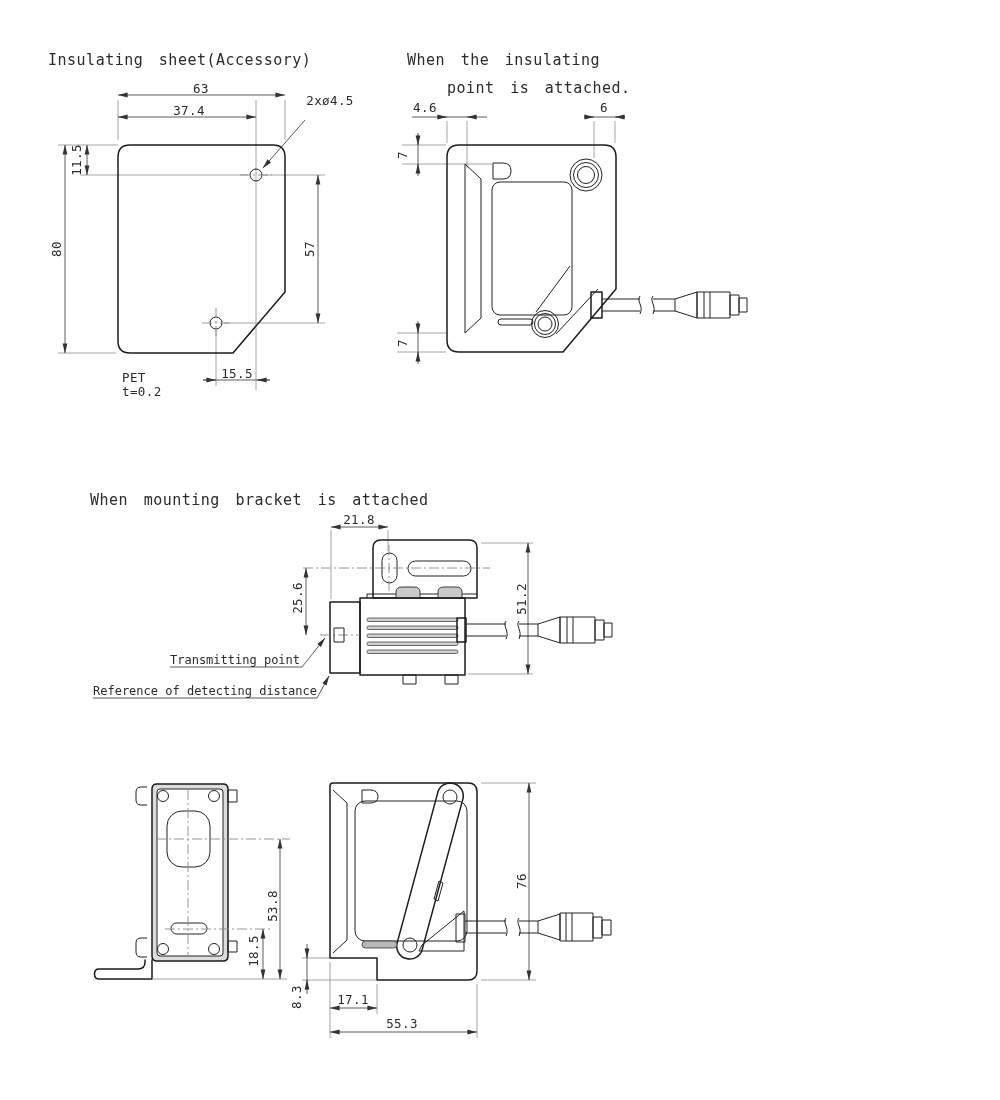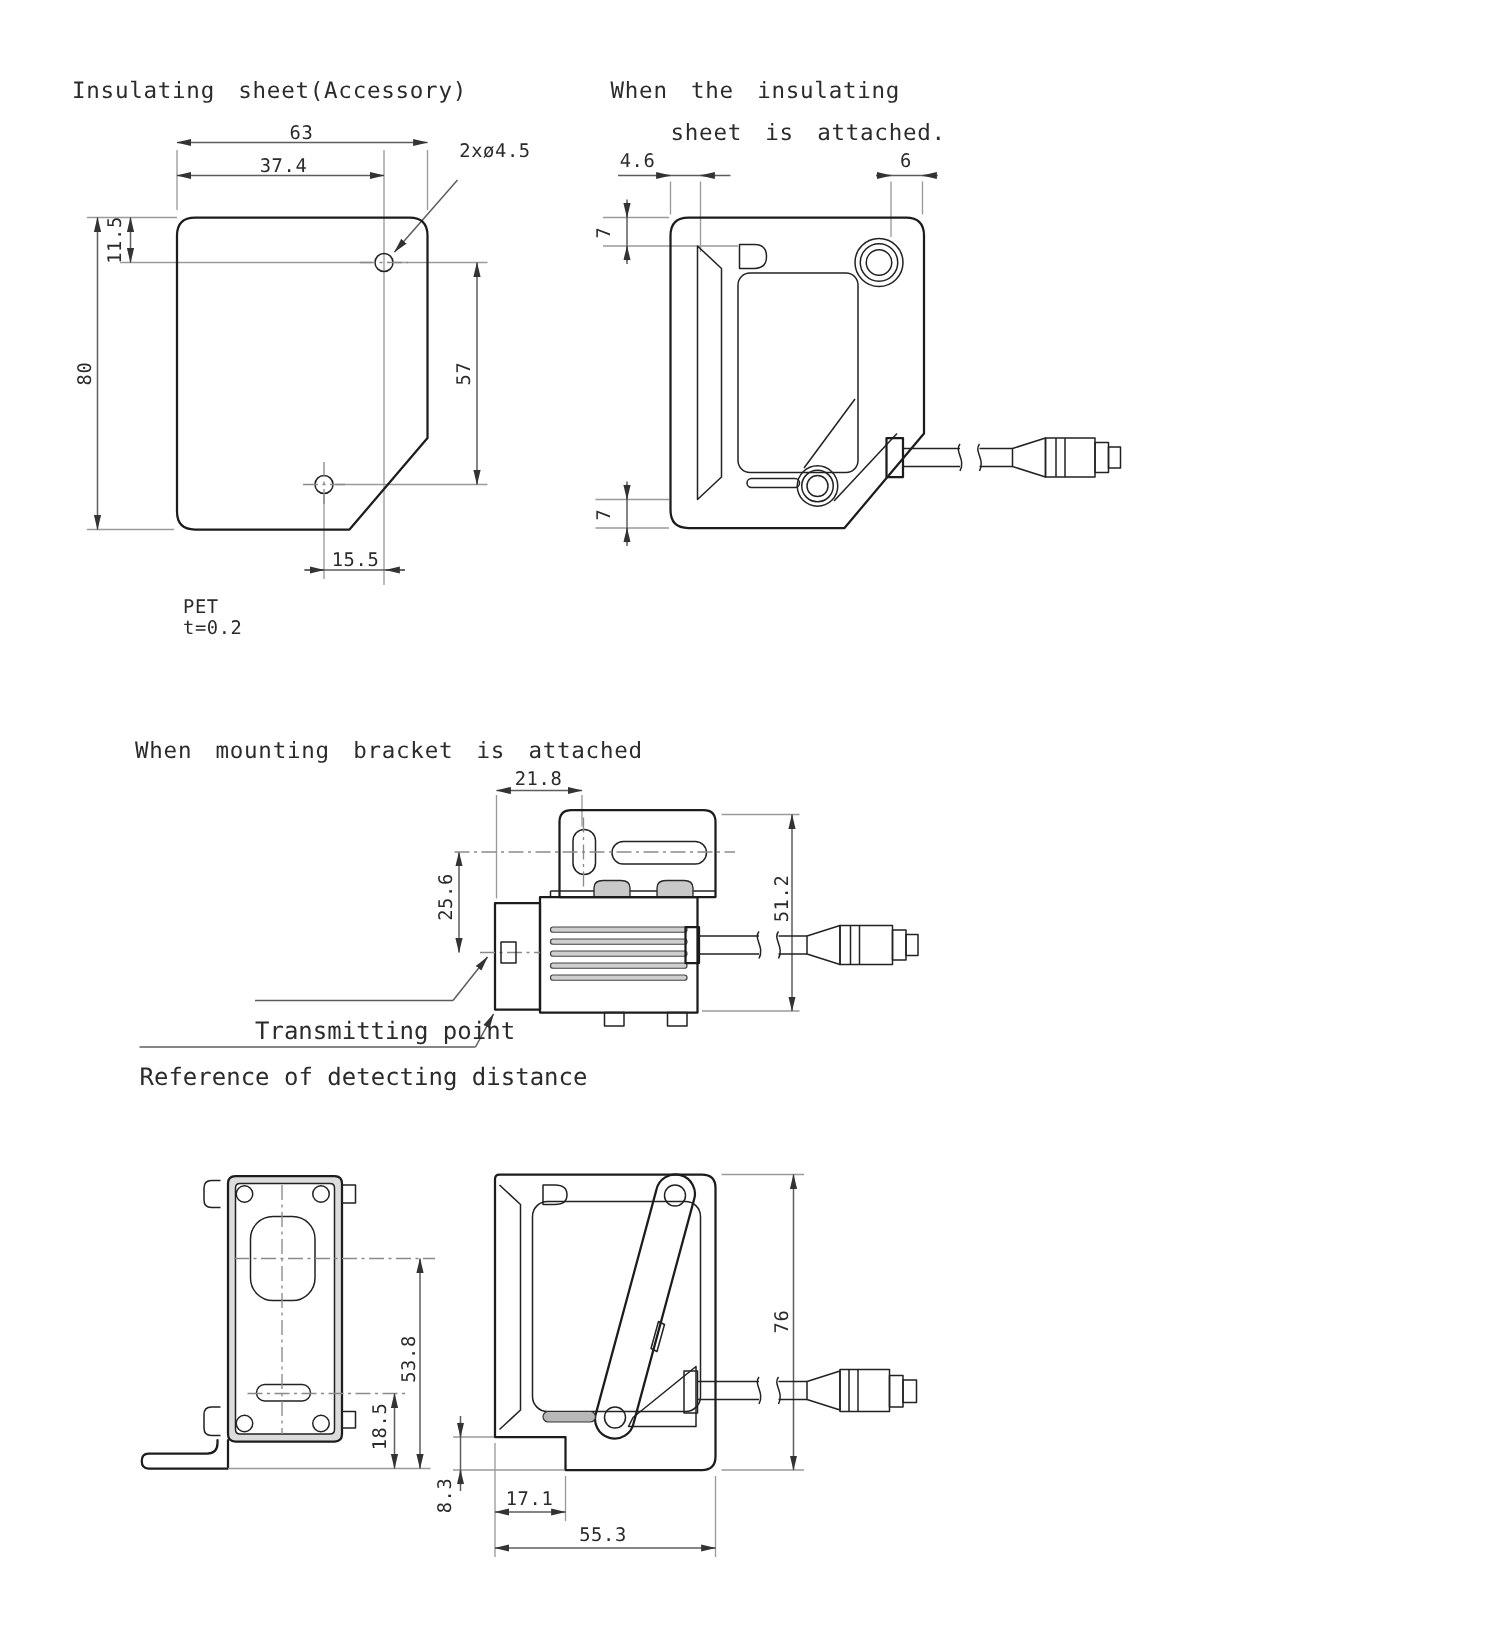--- a/index.html
+++ b/index.html
@@ -2,24 +2,24 @@
 <html><head>
 <meta charset="utf-8">
 <style>
   html,body{margin:0;padding:0;background:#fff;}
   .stage{position:relative;width:844px;height:1100px;background:#fff;overflow:hidden;
          font-family:"DejaVu Sans Mono", monospace;color:#2b2b2b;}
   .stage svg{position:absolute;left:0;top:0;}
   .lbl{position:absolute;transform:translate(-50%,-50%);font-size:12.5px;white-space:nowrap;
        letter-spacing:.4px;color:#2b2b2b;}
   .vert{transform:translate(-50%,-50%) rotate(-90deg);}
-  .leftal{transform:translate(0,-50%);margin-top:27px;}
+  .leftal{transform:translate(0,-50%);}
   .title{position:absolute;transform:translate(0,-50%);font-size:15px;letter-spacing:.5px;
          word-spacing:6px;white-space:nowrap;color:#2b2b2b;}
-  .small{font-size:16px;letter-spacing:0;}
+  .small{font-size:12px;letter-spacing:0;}
   
   .o  {stroke:#1c1c1c;stroke-width:1.5;fill:none;stroke-linejoin:round;stroke-linecap:round;}
   .o2 {stroke:#222;stroke-width:1;fill:none;stroke-linejoin:round;}
   .dim{stroke:#5d5d5d;stroke-width:1;fill:none;}
   .ext{stroke:#9a9a9a;stroke-width:.9;fill:none;}
   .cl {stroke:#8a8a8a;stroke-width:.9;fill:none;stroke-dasharray:10 3 2 3;}
   .rib{fill:#cfcfcf;stroke:#444;stroke-width:.8;}
   .gfill{fill:#c9c9c9;stroke:#2a2a2a;stroke-width:.9;}
 </style>
 </head>
@@ -239,21 +239,21 @@
       <line class="o2" x1="566" y1="913" x2="566" y2="941"></line>
       <line class="o2" x1="572" y1="913" x2="572" y2="941"></line>
       <rect class="o2" x="593" y="917" width="9" height="21"></rect>
       <rect class="o2" x="602" y="920" width="9" height="15"></rect>
     </g>
   </g>
 </svg>
 
   <div class="title" style="left:48px;top:60px">Insulating sheet(Accessory)</div>
   <div class="title" style="left:407px;top:60px">When the insulating</div>
-  <div class="title" style="left:447px;top:88px">sheet is attached.</div>
+  <div class="title" style="left:447px;top:88px">point is attached.</div>
   <div class="title" style="left:90px;top:500px">When mounting bracket is attached</div>
 
   <div class="lbl" style="left:201px;top:88px">63</div>
   <div class="lbl" style="left:189px;top:110px">37.4</div>
   <div class="lbl" style="left:330px;top:100px">2xø4.5</div>
   <div class="lbl vert" style="left:76px;top:160px">11.5</div>
   <div class="lbl vert" style="left:56px;top:249px">80</div>
   <div class="lbl vert" style="left:309px;top:249px">57</div>
   <div class="lbl" style="left:237px;top:373px">15.5</div>
   <div class="lbl leftal" style="left:122px;top:377px">PET</div>

